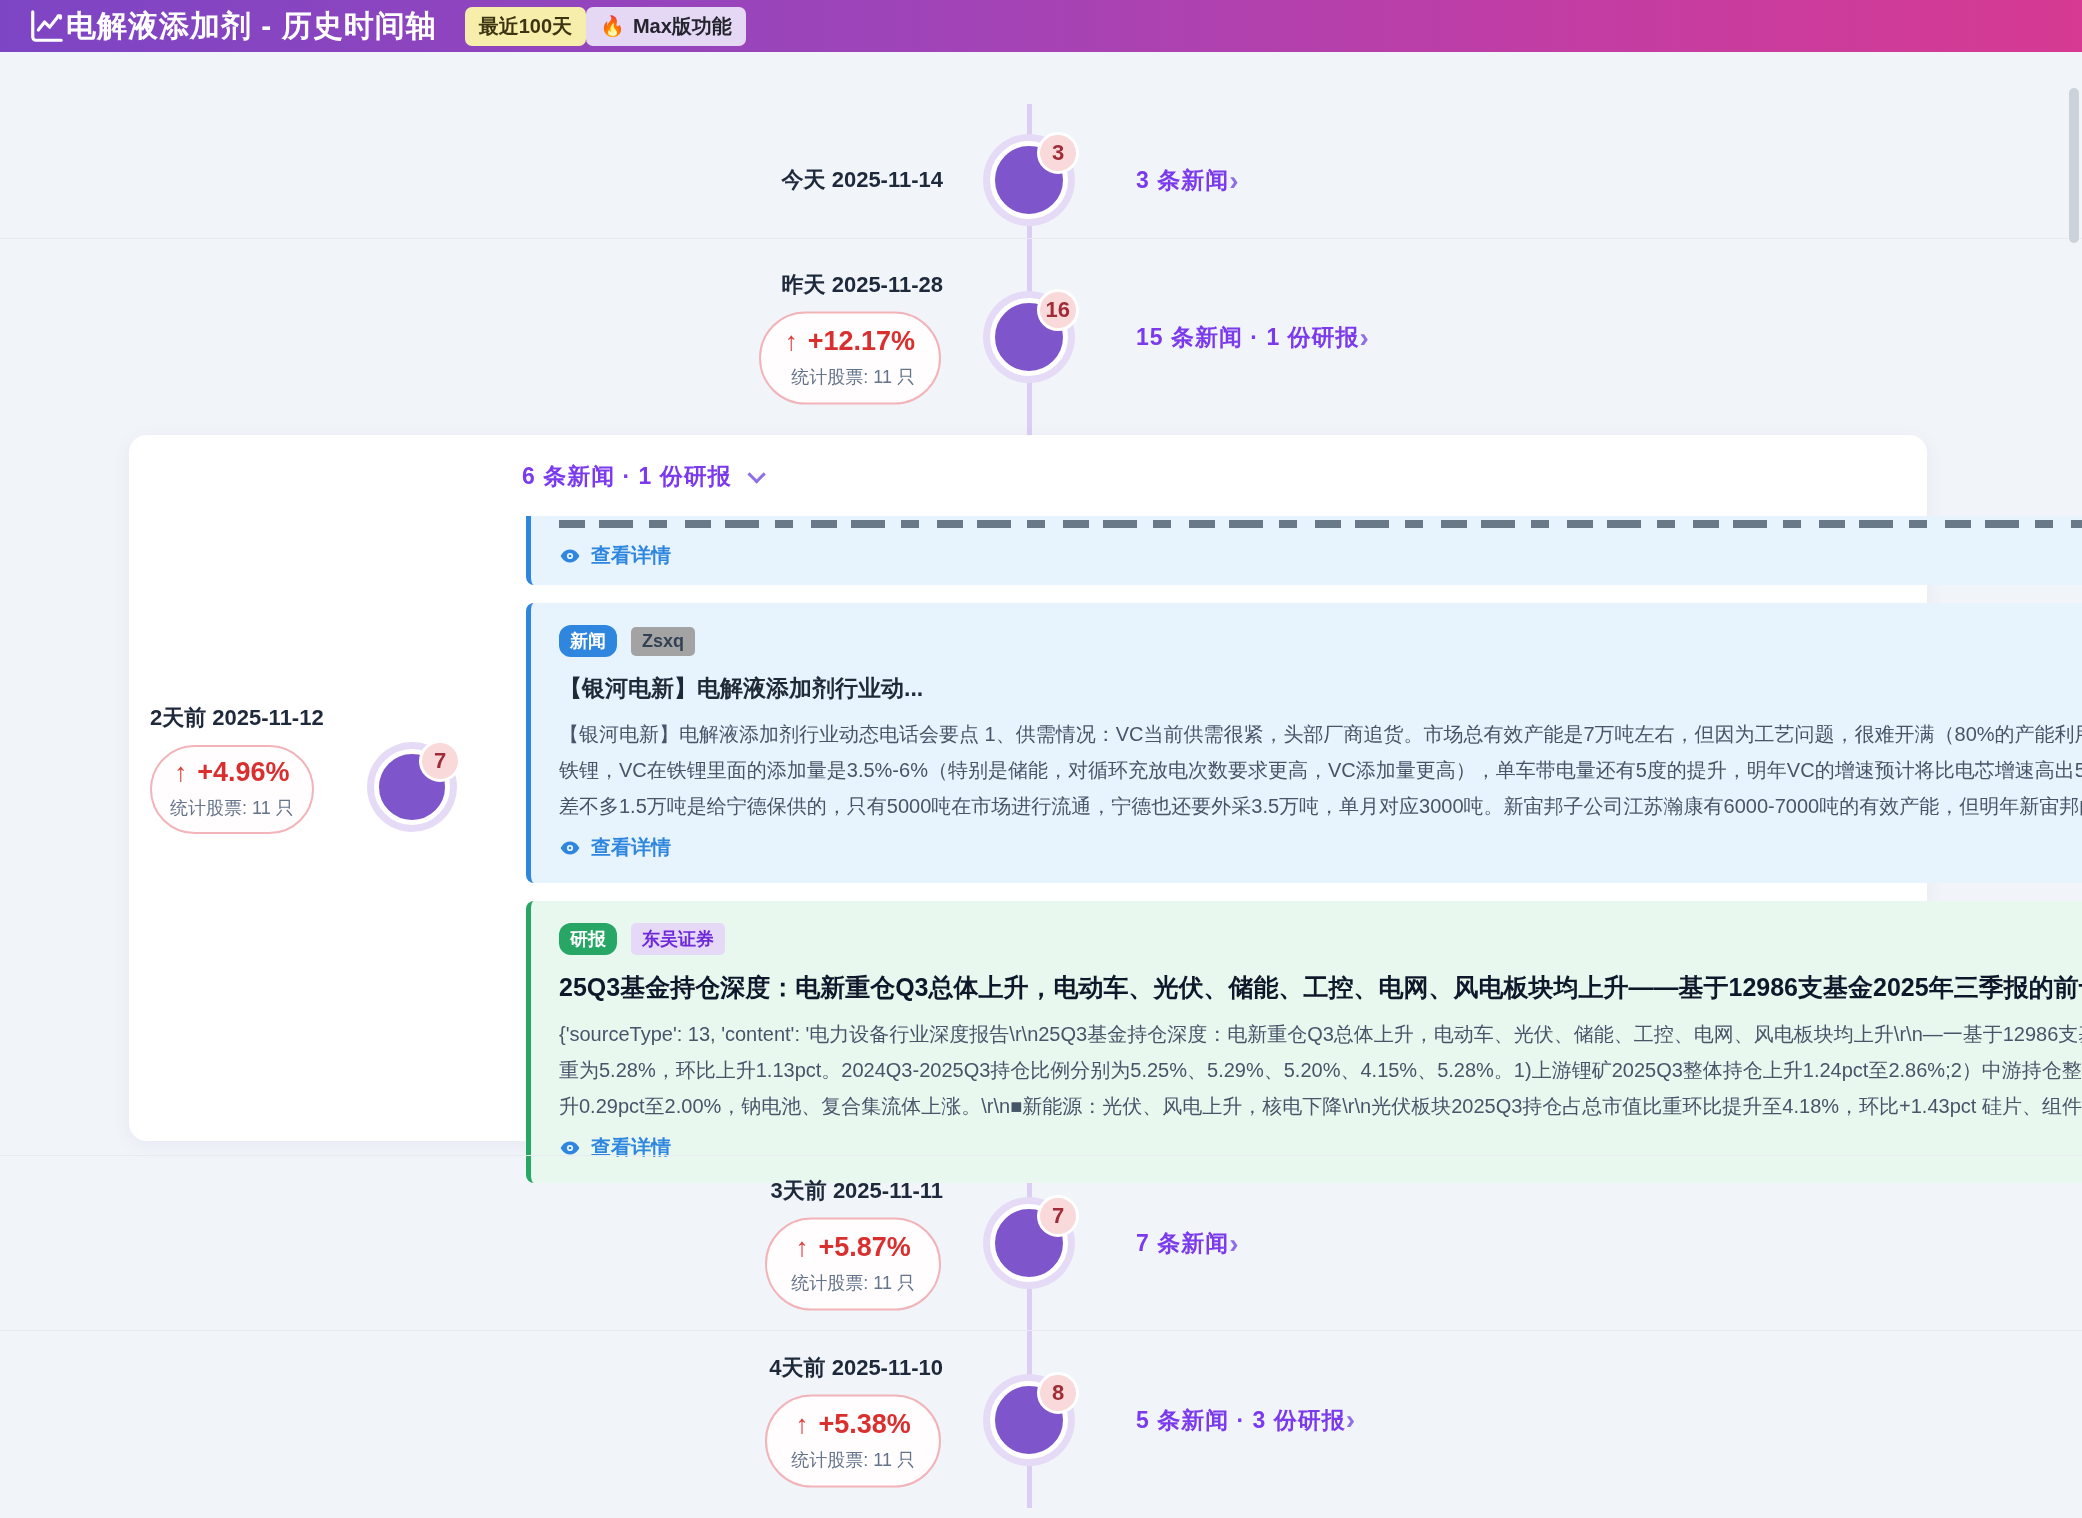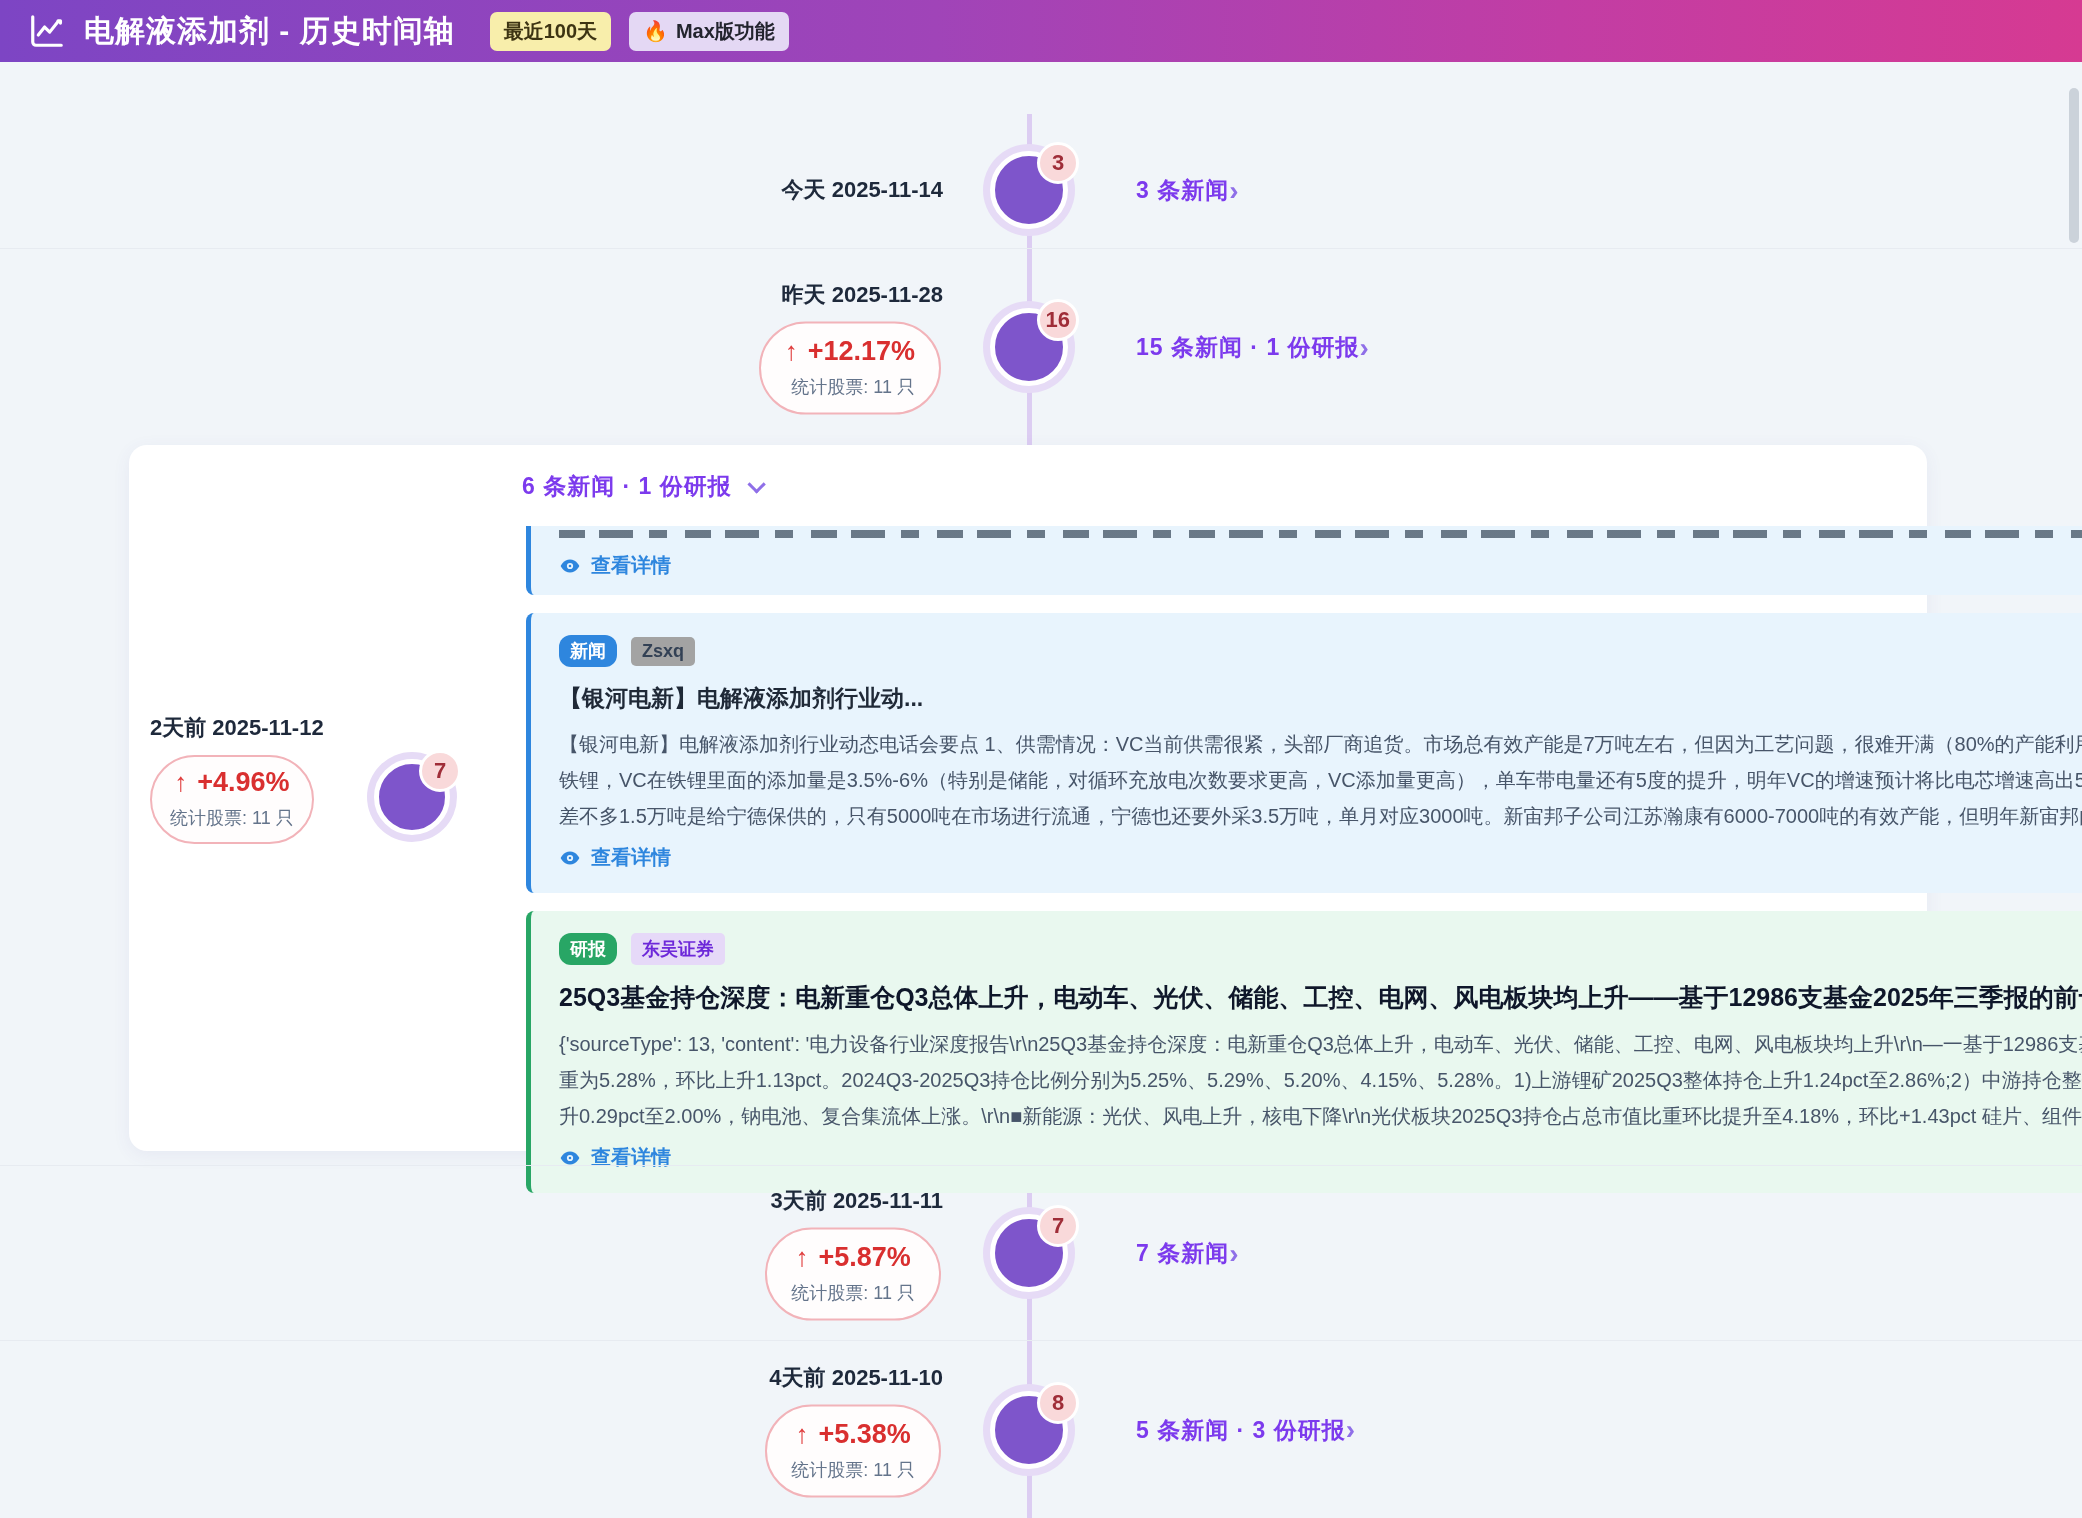--- a/index.html
+++ b/index.html
@@ -1,25 +1,25 @@
 <!DOCTYPE html>
 <html><head>
 <meta charset="utf-8">
 <style>
   * { margin:0; padding:0; box-sizing:border-box; }
   html,body { width:2082px; height:1518px; overflow:hidden;
     font-family:"Liberation Sans","DejaVu Sans",sans-serif; background:#f1f5f9; }
 
   
-  .topbar{ height:62px; display:flex; align-items:center; gap:18px; padding:0 28px;
+  .topbar{ height:52px; display:flex; align-items:center; padding:0 28px;
     background:linear-gradient(90deg,#7d45c4 0%,#a044b8 45%,#c23da4 75%,#d63a92 100%); }
   .topbar .chart-ico{ width:38px; height:38px; flex:0 0 auto; }
   .topbar h1{ color:#fff; font-size:30px; font-weight:700; letter-spacing:1px; }
   .badge-range{ background:#f8eeab; color:#3d3413; font-size:20px; font-weight:700;
-    padding:6px 14px; border-radius:7px; margin-left:17px; }
+    padding:6px 14px; border-radius:7px; margin-left:28px; }
   .badge-max{ background:#e4d8f4; color:#23242e; font-size:20px; font-weight:700;
     padding:6px 14px; border-radius:7px; display:flex; align-items:center; gap:8px; }
 
   
   .main{ position:relative; height:1456px; }
   .tl-line{ position:absolute; left:1027px; top:52px; bottom:0; width:5px;
     background:#dccdf2; z-index:0; }
   .row{ position:relative; z-index:1; }
   .row-today{ height:186px; }
   .row-yesterday{ height:197px; border-top:1px solid #e7ebf1; }

